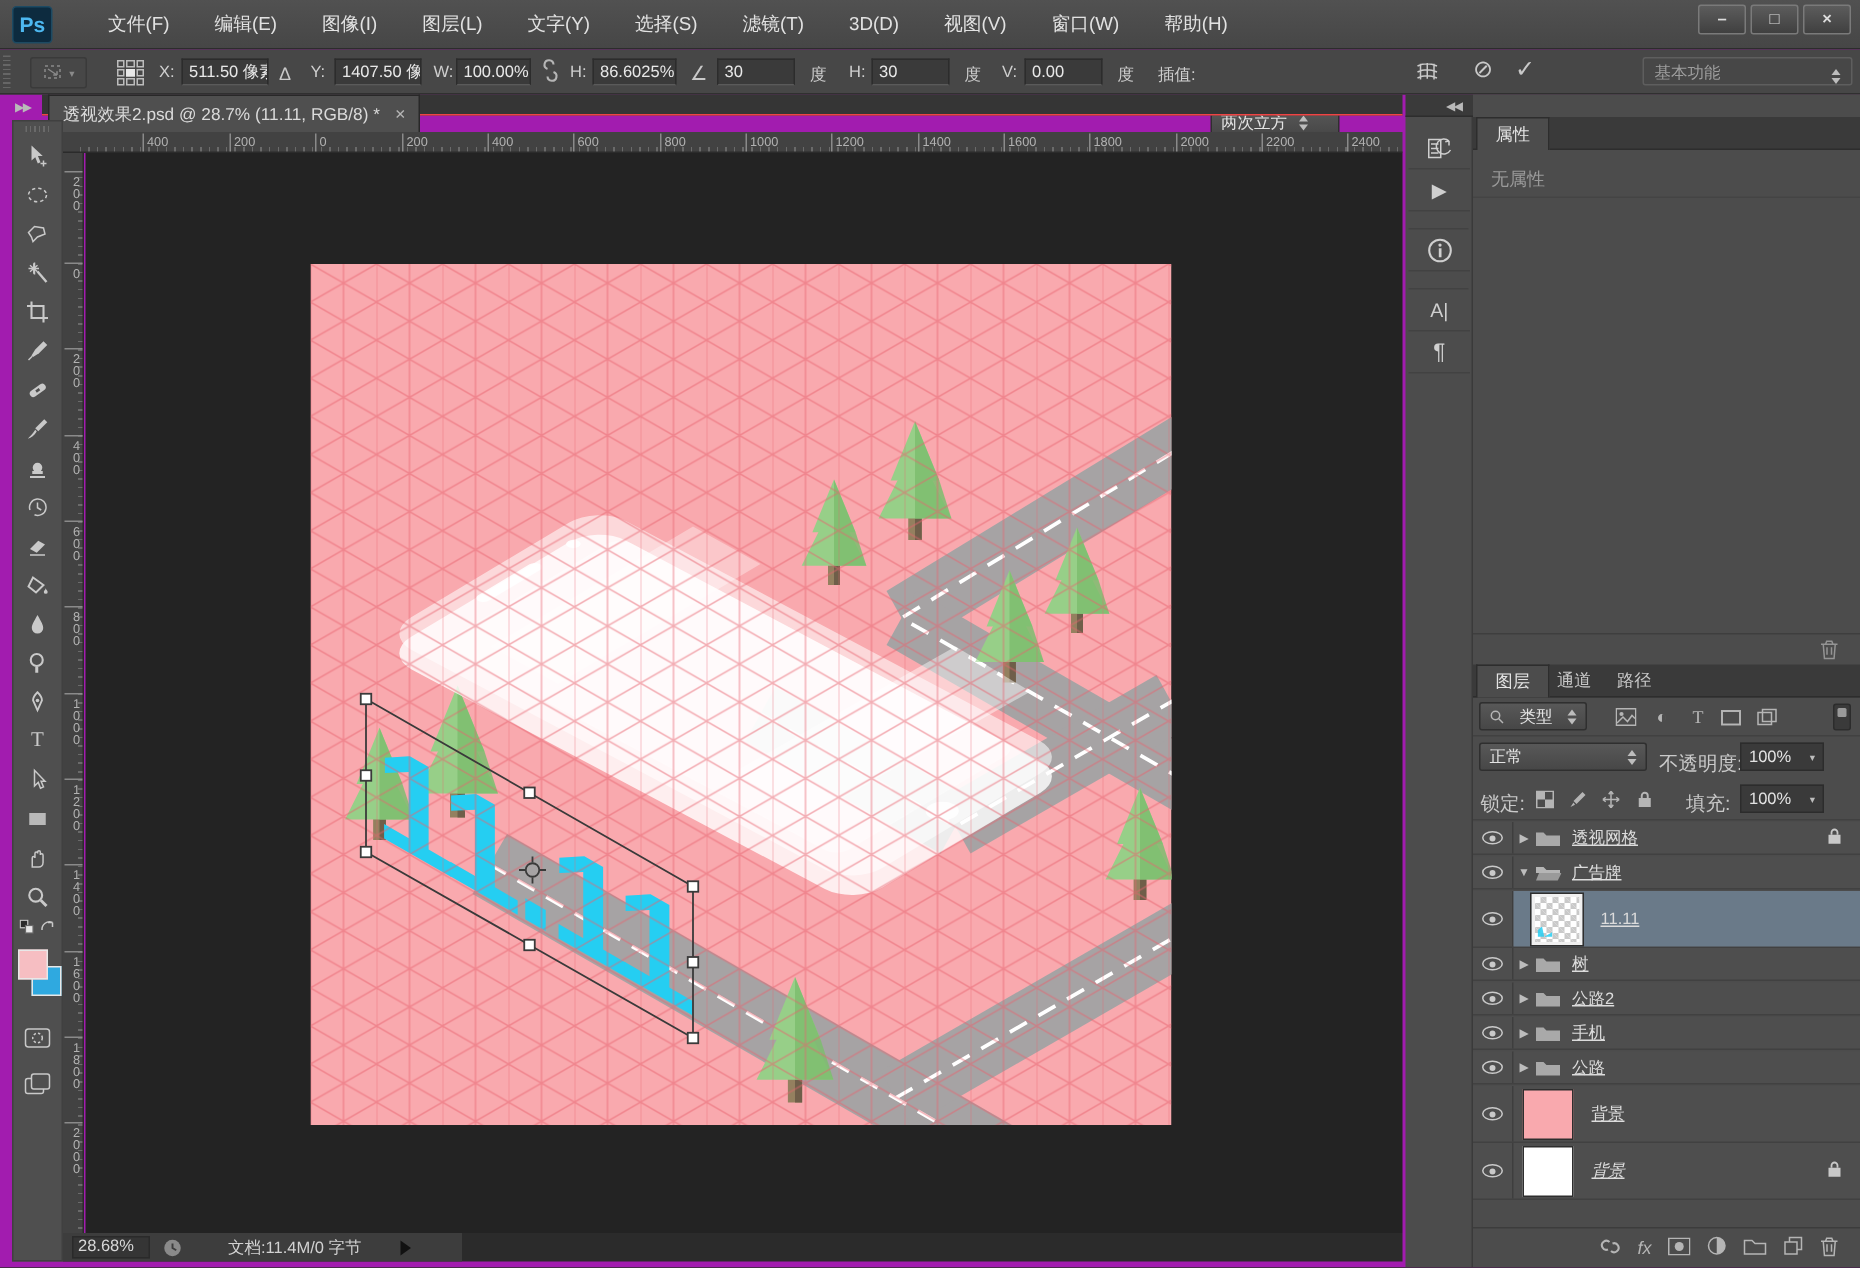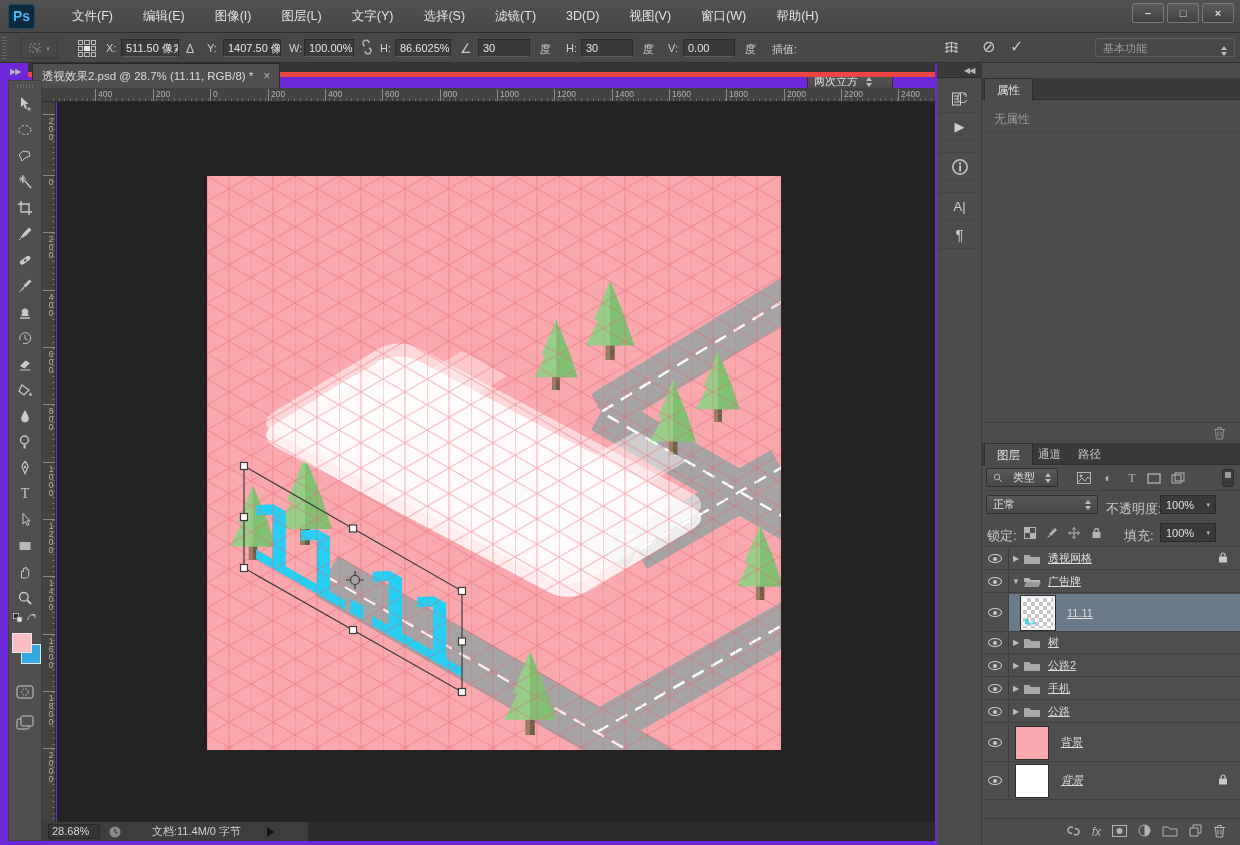--- a/index.html
+++ b/index.html
@@ -1,17 +1,17 @@
 <!DOCTYPE html>
 <html><head>
 <meta charset="utf-8">
 <style>
   html,body{margin:0;padding:0;background:#333;}
   *{box-sizing:border-box;font-family:"Liberation Sans","DejaVu Sans",sans-serif;}
-  #ps{position:relative;width:1240px;height:845px;background:#6d28d9;overflow:hidden;
+  #ps{position:relative;width:1240px;height:845px;background:#a21caf;overflow:hidden;
       font-size:12px;color:#d6d6d6;-webkit-user-select:none;user-select:none;}
   .abs{position:absolute;}
   
   .titlebar{left:0;top:0;width:1240px;height:33px;background:linear-gradient(#515151,#464646);
             border-bottom:1px solid #2c2c2c;display:flex;align-items:center;}
   .pslogo{width:27px;height:25px;margin-left:8px;background:#0d2b3f;border:1px solid #1d4a63;
           border-radius:3px;color:#4db8f0;font-weight:bold;font-size:14px;display:flex;
           align-items:center;justify-content:center;}
   .menus{display:flex;margin-left:22px;gap:0;}
   .menuitem{padding:0 15px;line-height:32px;color:#e2e2e2;font-size:12.5px;cursor:default;}
@@ -39,21 +39,21 @@
          display:flex;align-items:center;padding:0 6px;gap:8px;}
   .spin{display:inline-flex;flex-direction:column;gap:2px;}
   .spin i{width:0;height:0;border-left:3.5px solid transparent;border-right:3.5px solid transparent;}
   .spin .up{border-bottom:4px solid #bdbdbd;}
   .spin .dn{border-top:4px solid #bdbdbd;}
   .obar-icon{position:absolute;top:8px;color:#c9c9c9;font-size:14px;line-height:16px;}
   .wsbox{left:1095px;top:39px;width:140px;height:19px;border:1px solid #5e5e5e;border-radius:2px;
          color:#9d9d9d;font-size:11px;display:flex;align-items:flex-end;justify-content:space-between;
          padding:0 7px;background:#474747;}
   
-  .tabbar{left:28px;top:63px;width:907px;height:14px;background:#353535;border-bottom:5px solid #ef4444;}
+  .tabbar{left:28px;top:63px;width:907px;height:14px;background:#353535;border-bottom:1px solid #ef4444;}
   .doctab{position:absolute;left:4px;top:0;height:25px;background:#4f4f4f;border:1px solid #282828;
           border-bottom:none;display:flex;align-items:center;padding:0 9px;gap:10px;
           font-size:11.5px;color:#dadada;}
   .tabclose{color:#b5b5b5;font-size:12px;}
   .collapser{position:absolute;font-size:8px;color:#b9b9b9;letter-spacing:-1px;}
   
   .ruler-top{left:42px;top:88px;width:893px;height:14px;background:#424242;border-bottom:1px solid #2b2b2b;
      background-image:repeating-linear-gradient(90deg,#6a6a6a 0 1px,transparent 1px 5.74px);
      background-size:100% 4px;background-position:11px 10px;background-repeat:no-repeat;overflow:hidden;}
   .ruler-left{left:42px;top:102px;width:14px;height:720px;background:#424242;border-right:1px solid #2b2b2b;

